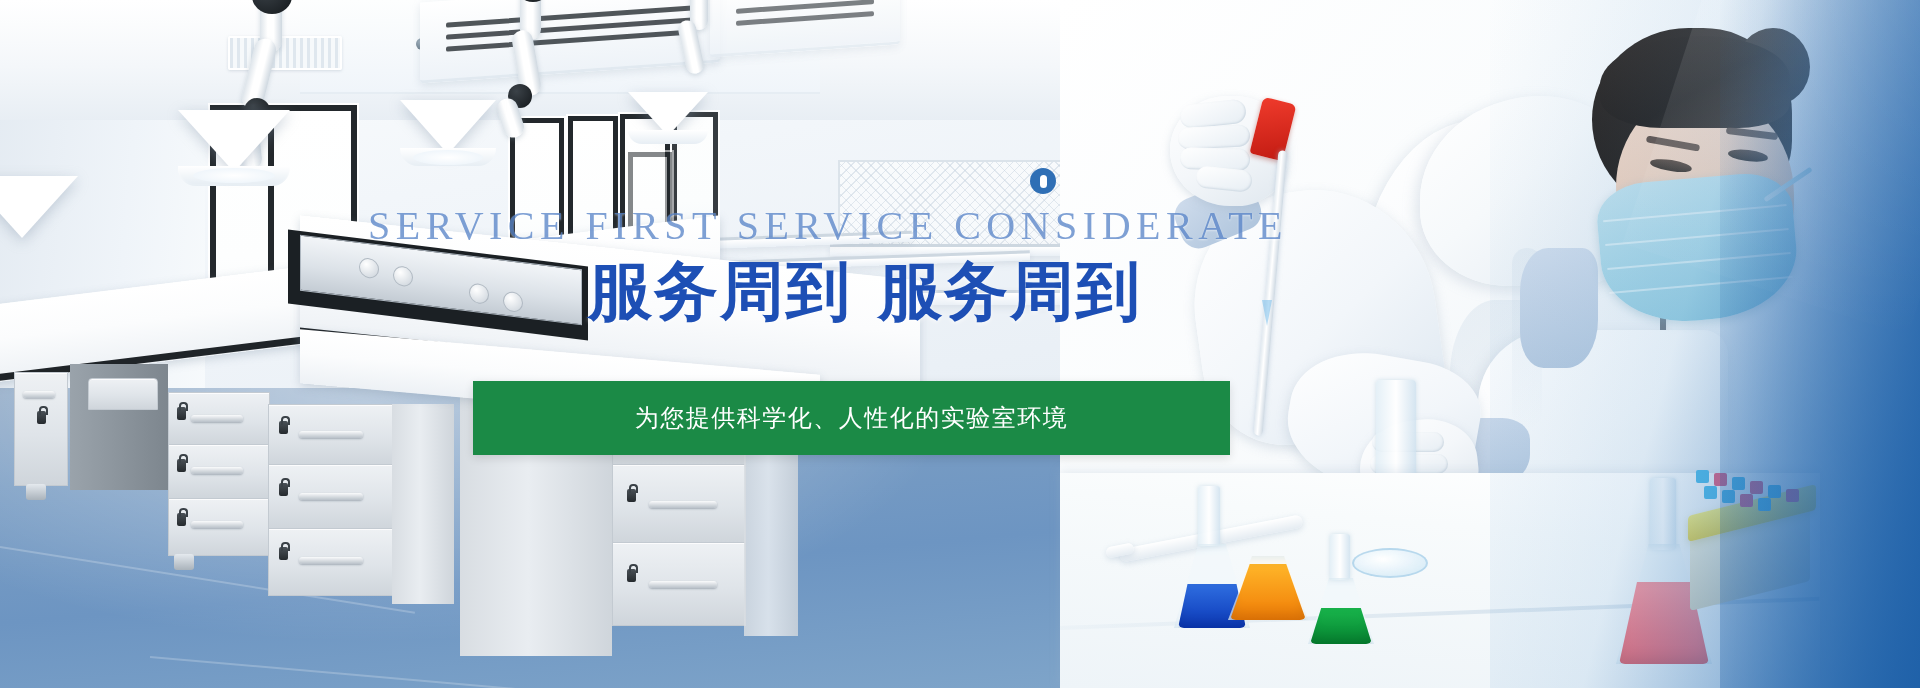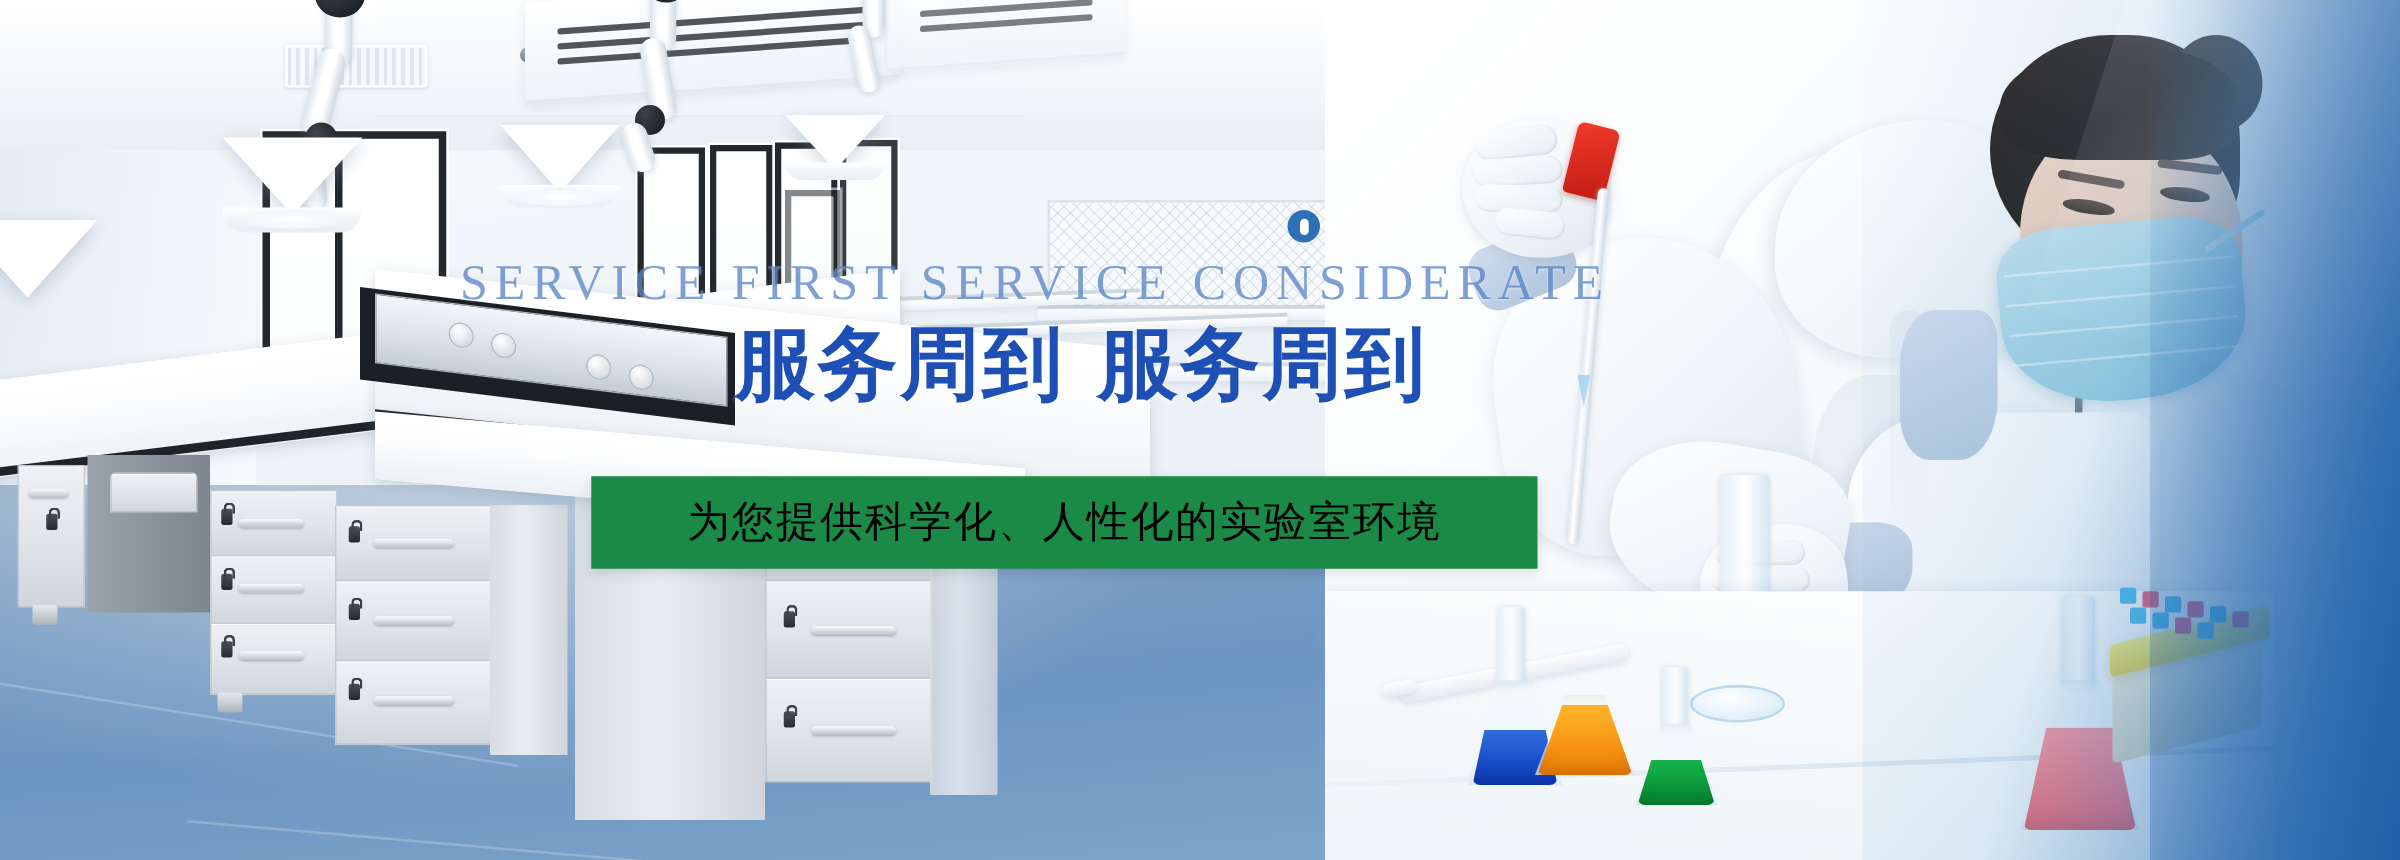--- a/index.html
+++ b/index.html
@@ -374,21 +374,21 @@
   .headline .gap{display:inline-block;width:26px;}
 
   .green-bar{
     position:absolute;left:473px;top:381px;width:757px;height:74px;
     background:#1b8a46;
     display:flex;align-items:center;justify-content:center;
     box-shadow:0 3px 9px rgba(0,0,0,.12);
   }
   .green-bar-text{
     font-family:Liberation Serif, serif;
-    font-size:34px;font-weight:500;letter-spacing:1.5px;color:#000000;
+    font-size:24px;font-weight:500;letter-spacing:1.5px;color:#ffffff;
     white-space:nowrap;
   }
 </style>
 </head>
 <body>
 
 <div class="banner">
 
   <div class="photo">
 

